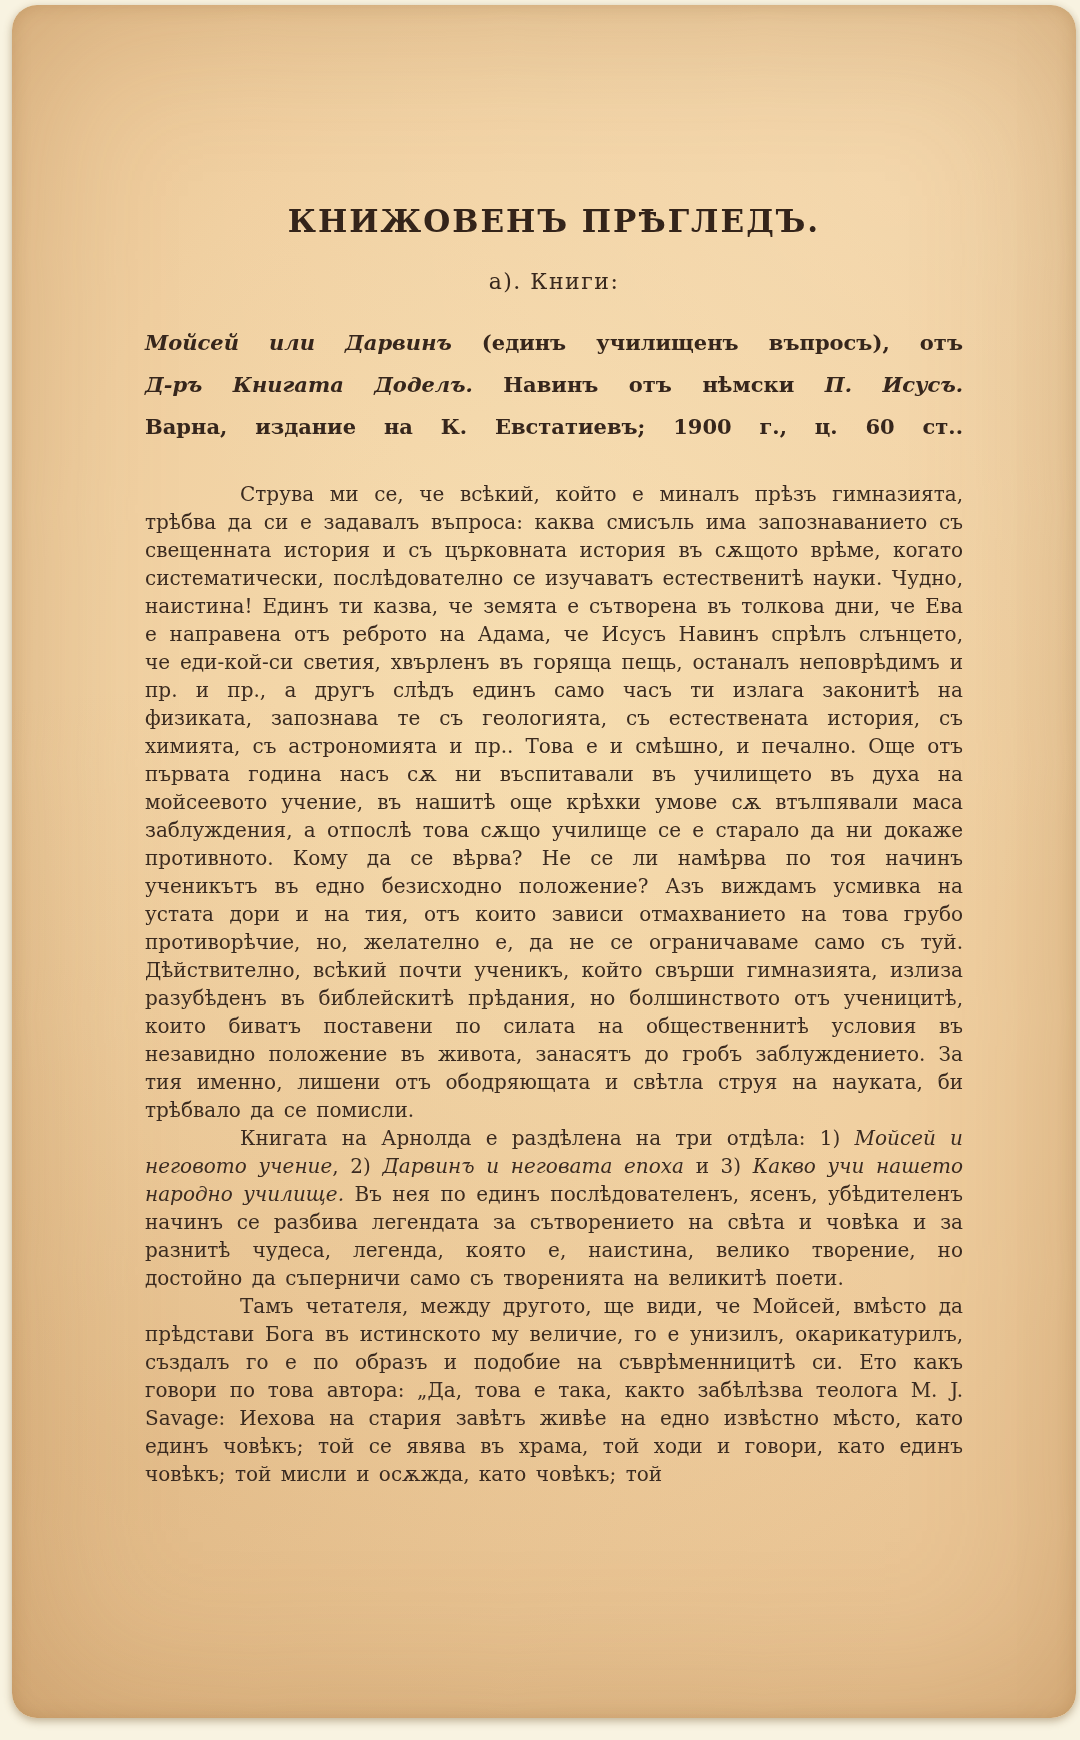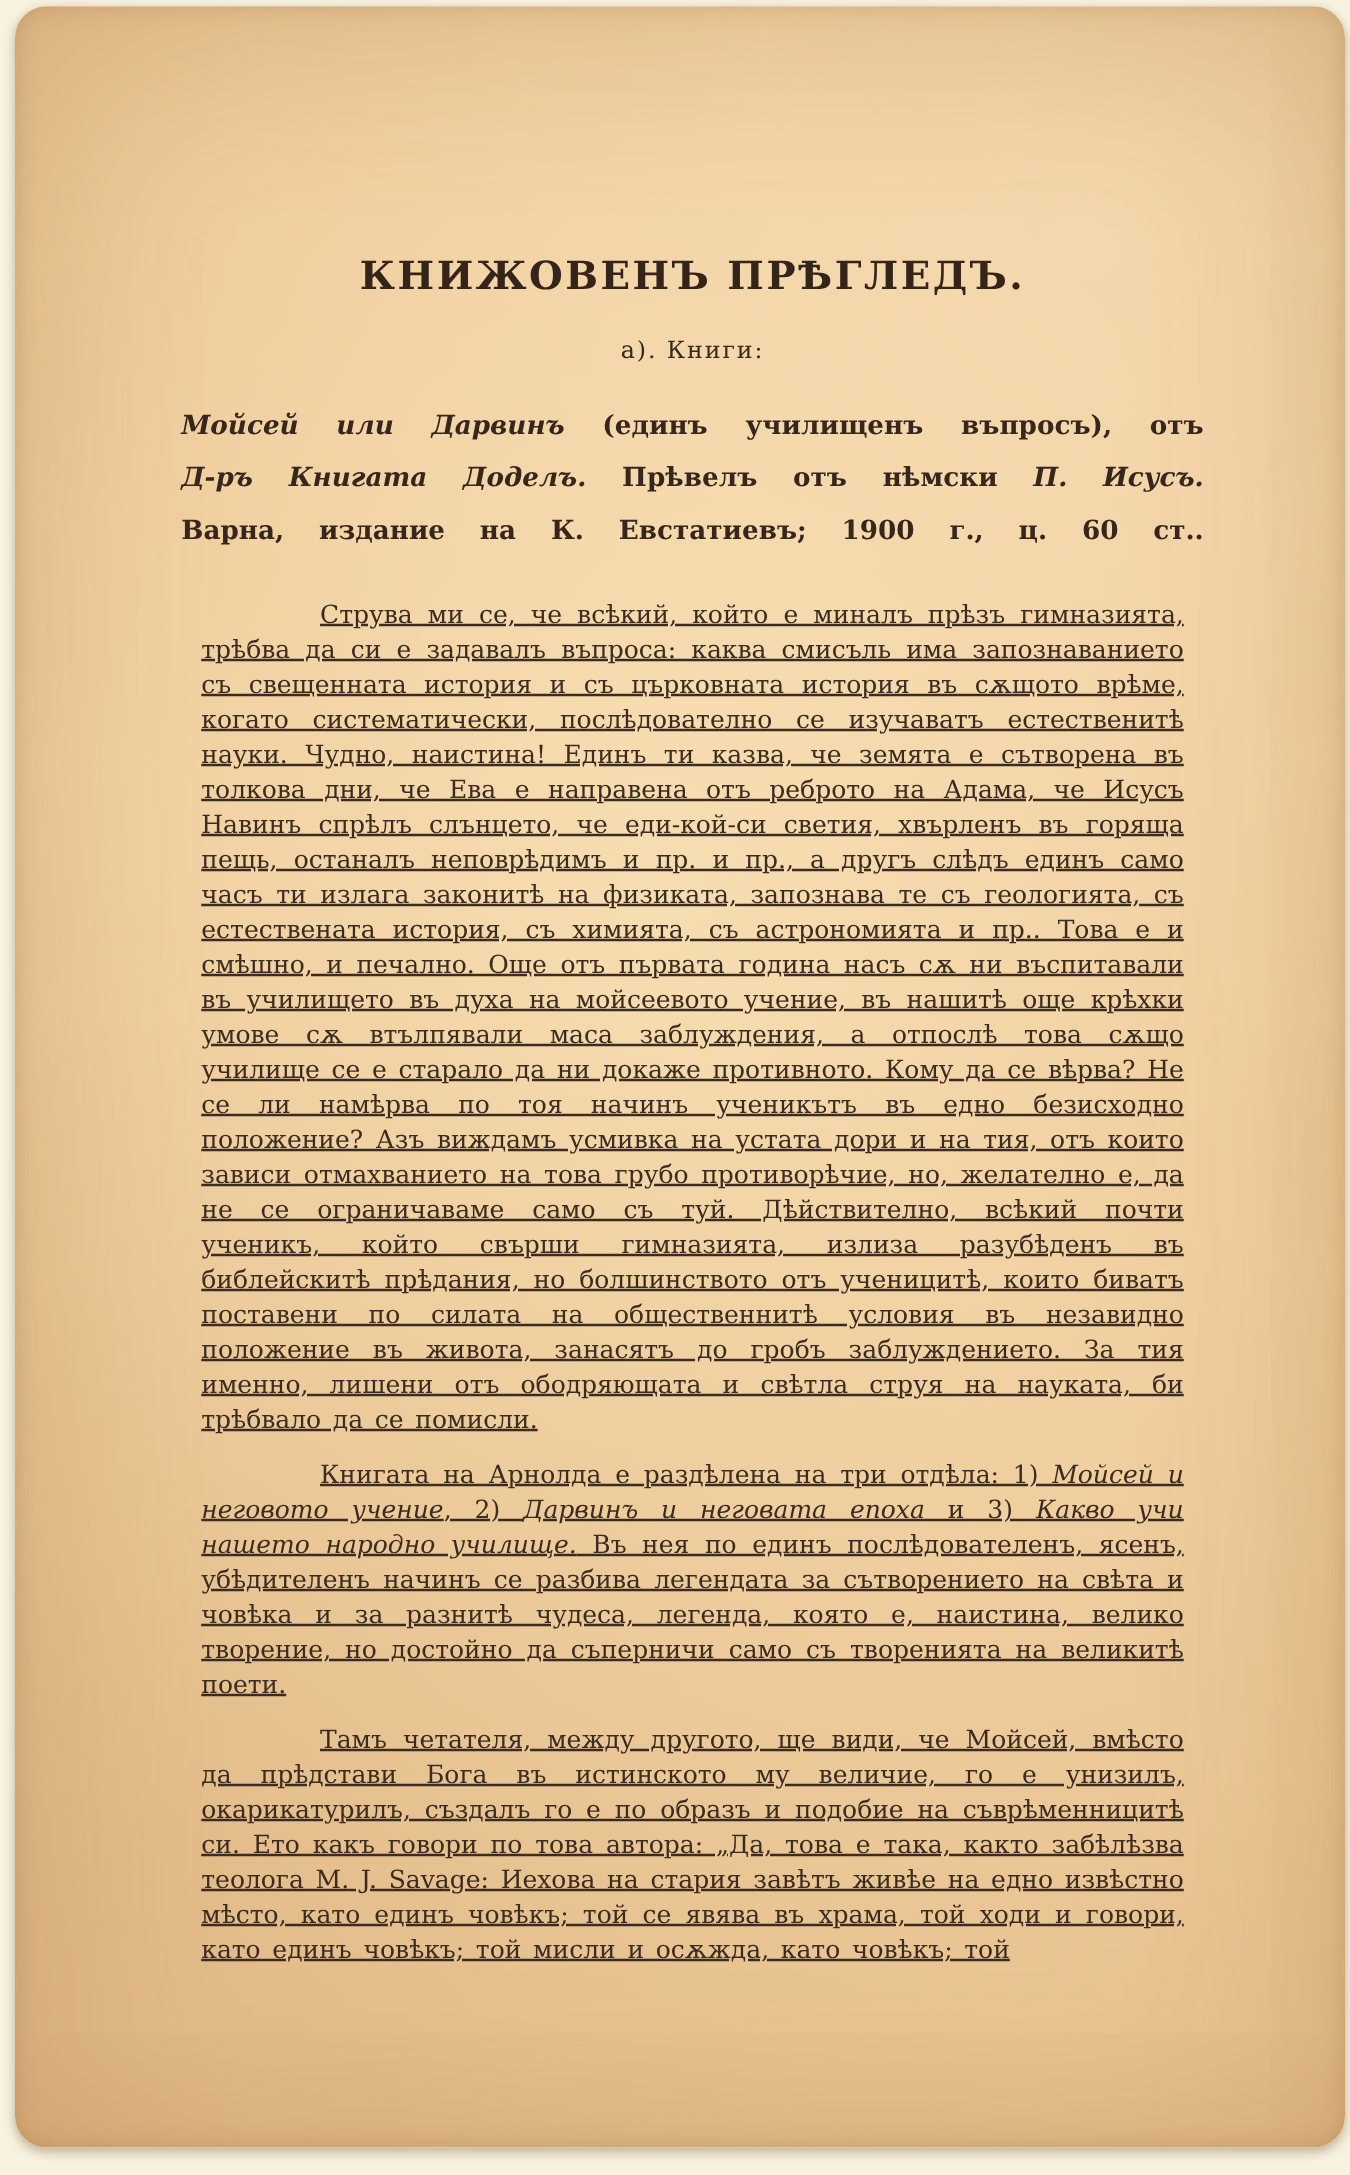--- a/index.html
+++ b/index.html
@@ -30,21 +30,21 @@
     color: #3a2a1f;
   }
   .section-title {
     font-size: 31px;
     font-weight: bold;
     text-align: center;
     letter-spacing: 2px;
     color: #34241a;
   }
   .subsection {
-    font-size: 19px;
+    font-size: 22px;
     font-weight: normal;
     text-align: center;
     letter-spacing: 1.5px;
     margin-top: 30px;
     color: #38281d;
   }
   .biblio {
     margin-top: 28px;
     font-size: 21px;
     font-weight: bold;
@@ -59,37 +59,36 @@
   .body-text {
     margin-top: 32px;
     font-size: 20px;
     line-height: 28px;
     text-align: justify;
     word-spacing: 3px;
     color: #3b2b20;
   }
   .body-text p {
     text-indent: 95px;
-    margin: 16px;
-    text-decoration: underline;
+    margin: 0;
   }
 </style>
 </head>
 <body>
 
 <div class="paper">
   <div class="content">
 
     <h1 class="section-title">КНИЖОВЕНЪ ПРѢГЛЕДЪ.</h1>
 
     <h2 class="subsection">а). Книги:</h2>
 
     <div class="biblio">
       <p class="biblio-line"><span class="it">Мойсей или Дарвинъ</span> <span>(единъ училищенъ въпросъ), отъ</span></p>
-      <p class="biblio-line"><span class="it">Д-ръ Книгата Доделъ.</span> <span>Прѣвелъ отъ нѣмски</span> <span class="it">П. Исусъ.</span></p>
+      <p class="biblio-line"><span class="it">Д-ръ Книгата Доделъ.</span> <span>Навинъ отъ нѣмски</span> <span class="it">П. Исусъ.</span></p>
       <p class="biblio-line"><span>Варна, издание на К. Евстатиевъ; 1900 г., ц. 60 ст..</span></p>
     </div>
 
     <div class="body-text">
       <p><span>Струва ми се, че всѣкий, който е миналъ прѣзъ гимназията, трѣбва да си е задавалъ въпроса: каква смисъль има запознаванието съ свещенната история и съ църковната история въ сѫщото врѣме, когато систематически, послѣдователно се изучаватъ естественитѣ науки. Чудно, наистина! Единъ ти казва, че земята е сътворена въ толкова дни, че Ева е направена отъ реброто на Адама, че Исусъ Навинъ спрѣлъ слънцето, че еди-кой-си светия, хвърленъ въ горяща пещь, останалъ неповрѣдимъ и пр. и пр., а другъ слѣдъ единъ само часъ ти излага законитѣ на физиката, запознава те съ геологията, съ естествената история, съ химията, съ астрономията и пр.. Това е и смѣшно, и печално. Още отъ първата година насъ сѫ ни въспитавали въ училището въ духа на мойсеевото учение, въ нашитѣ още крѣхки умове сѫ втълпявали маса заблуждения, а отпослѣ това сѫщо училище се е старало да ни докаже противното. Кому да се вѣрва? Не се ли намѣрва по тоя начинъ ученикътъ въ едно безисходно положение? Азъ виждамъ усмивка на устата дори и на тия, отъ които зависи отмахванието на това грубо противорѣчие, но, желателно е, да не се ограничаваме само съ туй. Дѣйствително, всѣкий почти ученикъ, който свърши гимназията, излиза разубѣденъ въ библейскитѣ прѣдания, но болшинството отъ ученицитѣ, които биватъ поставени по силата на общественнитѣ условия въ незавидно положение въ живота, занасятъ до гробъ заблуждението. За тия именно, лишени отъ ободряющата и свѣтла струя на науката, би трѣбвало да се помисли.</span></p>
       <p><span>Книгата на Арнолда е раздѣлена на три отдѣла: 1) </span><span class="it">Мойсей и неговото учение</span><span>, 2) </span><span class="it">Дарвинъ и неговата епоха</span><span> и 3) </span><span class="it">Какво учи нашето народно училище.</span><span> Въ нея по единъ послѣдователенъ, ясенъ, убѣдителенъ начинъ се разбива легендата за сътворението на свѣта и човѣка и за разнитѣ чудеса, легенда, която е, наистина, велико творение, но достойно да съперничи само съ творенията на великитѣ поети.</span></p>
       <p><span>Тамъ четателя, между другото, ще види, че Мойсей, вмѣсто да прѣдстави Бога въ истинското му величие, го е унизилъ, окарикатурилъ, създалъ го е по образъ и подобие на съврѣменницитѣ си. Ето какъ говори по това автора: „Да, това е така, както забѣлѣзва теолога M. J. Savage: Иехова на стария завѣтъ живѣе на едно извѣстно мѣсто, като единъ човѣкъ; той се явява въ храма, той ходи и говори, като единъ човѣкъ; той мисли и осѫжда, като човѣкъ; той</span></p>
     </div>
 
   </div>

